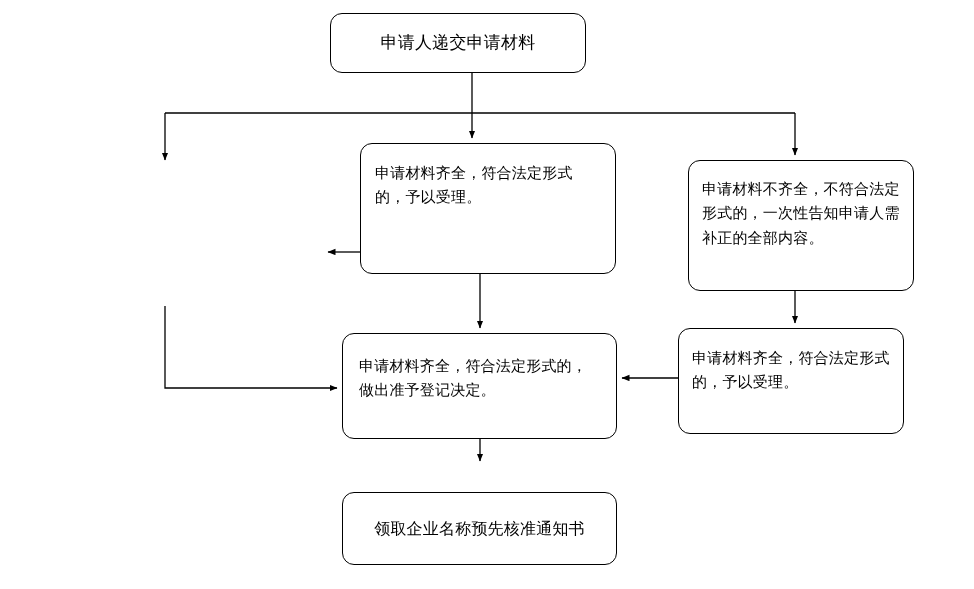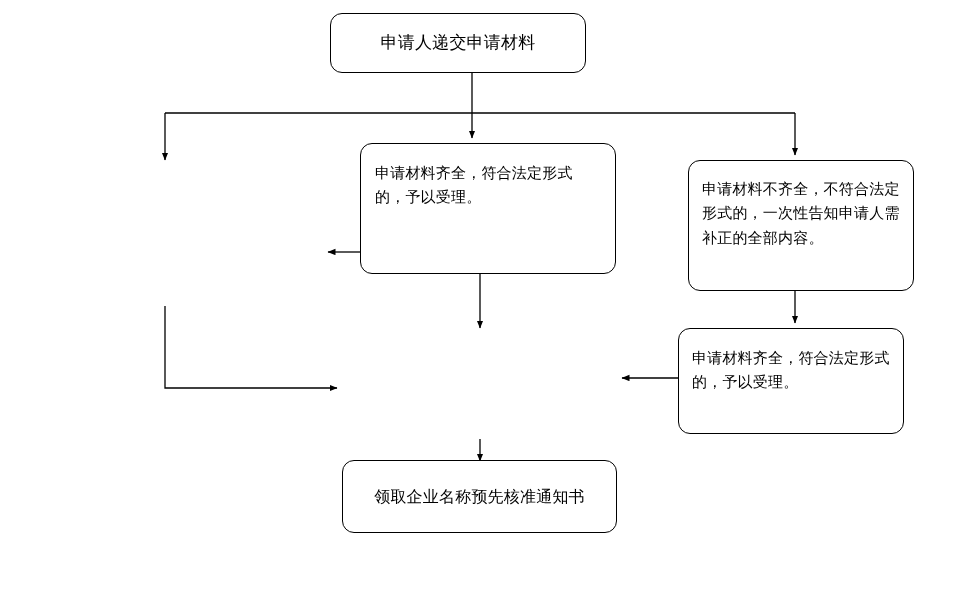--- a/index.html
+++ b/index.html
@@ -56,21 +56,21 @@
 
   
   #node-submit      { left: 330px; top: 13px;  width: 256px; height: 60px;  padding: 0 10px; }
   #node-submit .txt { font-size: 17px; }
 
   #node-verify      { left: 25px;  top: 165px; width: 298px; height: 141px; padding: 15px 14px 0 14px; }
   #node-accept-a    { left: 360px; top: 143px; width: 256px; height: 131px; padding: 17px 14px 0 14px; }
   #node-incomplete  { left: 678px; top: 160px; width: 226px; height: 131px; padding: 16px 13px 0 13px; margin-left: 10px; }
   #node-accept-b    { left: 678px; top: 328px; width: 226px; height: 106px; padding: 17px 13px 0 13px; }
   #node-decision    { left: 342px; top: 333px; width: 275px; height: 106px; padding: 20px 16px 0 16px; }
-  #node-notice      { left: 342px; top: 460px; width: 275px; height: 73px;  padding: 0 10px; }
+  #node-notice      { left: 342px; top: 492px; width: 275px; height: 73px;  padding: 0 10px; }
   #node-notice .txt { font-size: 16px; }
 </style>
 </head>
 <body>
 
 <div id="canvas">
 
   <svg class="edges" viewBox="0 0 974 589" width="974" height="589" xmlns="http://www.w3.org/2000/svg">
     <defs>
       <marker id="arrow" markerWidth="9" markerHeight="9" refX="7.5" refY="3.2" orient="auto" markerUnits="userSpaceOnUse">
@@ -130,18 +130,21 @@
   </div>
 
   <div class="node" id="node-incomplete">
     <span class="txt">申请材料不齐全，不符合法定形式的，一次性告知申请人需补正的全部内容。</span>
   </div>
 
   <div class="node" id="node-accept-b">
     <span class="txt">申请材料齐全，符合法定形式的，予以受理。</span>
   </div>
 
+  <div class="node" id="node-decision">
+    <span class="txt">申请材料齐全，符合法定形式的，做出准予登记决定。</span>
+  </div>
 
   <div class="node center-text" id="node-notice">
     <span class="txt">领取企业名称预先核准通知书</span>
   </div>
 
 </div>
 
 </body></html>

